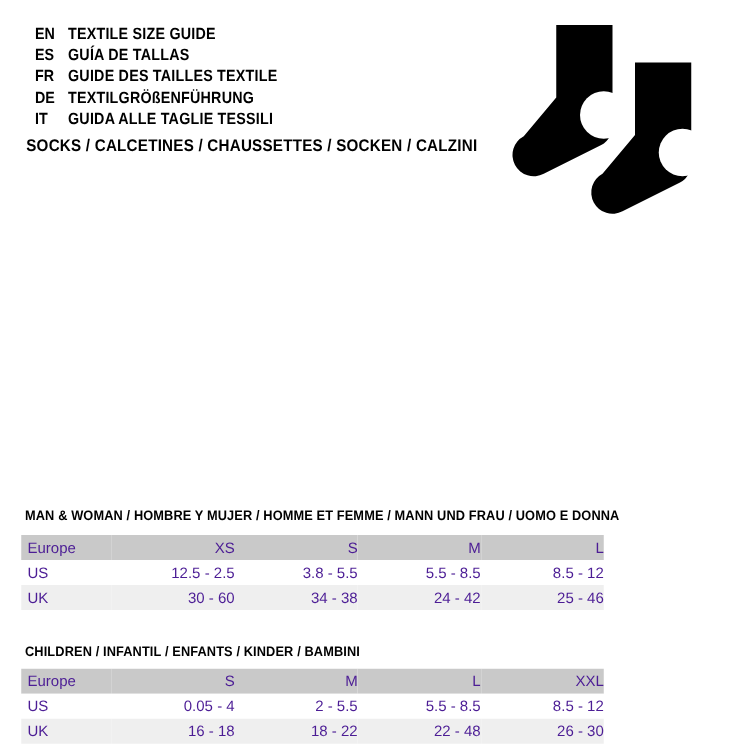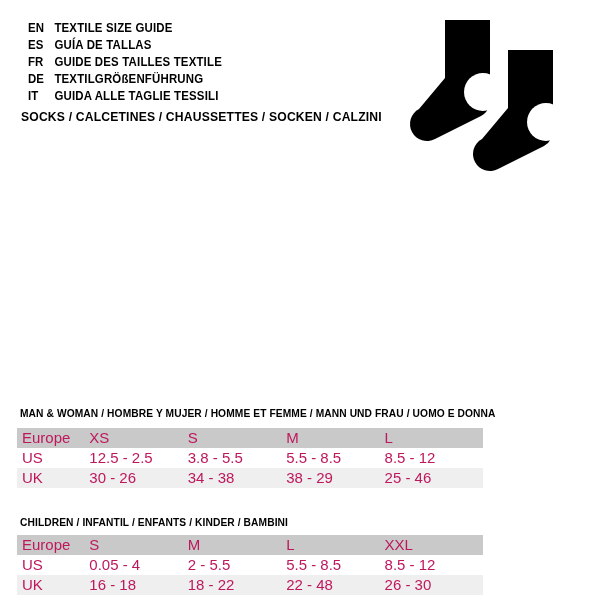--- a/index.html
+++ b/index.html
@@ -18,24 +18,24 @@
 
   
   .socks-svg{position:absolute;left:395px;top:10px;}
 
   
   .tbl-title{position:absolute;left:20px;font-size:11px;font-weight:bold;white-space:nowrap;
              transform:scaleX(0.93);transform-origin:0 0;line-height:12px;letter-spacing:0.1px;}
   .t1-title{top:407px;}
   .t2-title{top:516px;}
   .size-table{position:absolute;left:17px;width:466px;border-collapse:collapse;table-layout:fixed;
-              font-size:15px;color:#be185d;}
+              font-size:12px;color:#4c1d95;}
   .t1{top:428px;}
   .t2{top:535px;}
-  .size-table td{height:20px;padding:0;text-align:left;font-weight:normal;line-height:20px;}
+  .size-table td{height:20px;padding:0;text-align:right;font-weight:normal;line-height:20px;}
   .size-table td.region{text-align:left;padding-left:5px;}
   .size-table tr.hdr{background:#c9c9c9;}
   .size-table tr.row-a{background:#ffffff;margin-top:30px;}
   .size-table tr.row-b{background:#efefef;}
   .col-region{width:72px;}
   .col-size{width:98px;}
 </style>
 </head>
 <body>
 
@@ -91,23 +91,23 @@
       </tr>
       <tr class="row-a">
         <td class="region">US</td>
         <td>12.5 - 2.5</td>
         <td>3.8 - 5.5</td>
         <td>5.5 - 8.5</td>
         <td>8.5 - 12</td>
       </tr>
       <tr class="row-b">
         <td class="region">UK</td>
-        <td>30 - 26</td>
+        <td>30 - 60</td>
         <td>34 - 38</td>
-        <td>38 - 29</td>
+        <td>24 - 42</td>
         <td>25 - 46</td>
       </tr>
     </tbody>
   </table>
 
   <div class="tbl-title t2-title">CHILDREN / INFANTIL / ENFANTS / KINDER / BAMBINI</div>
   <table class="size-table t2">
     <colgroup>
       <col class="col-region">
         <col class="col-size">

